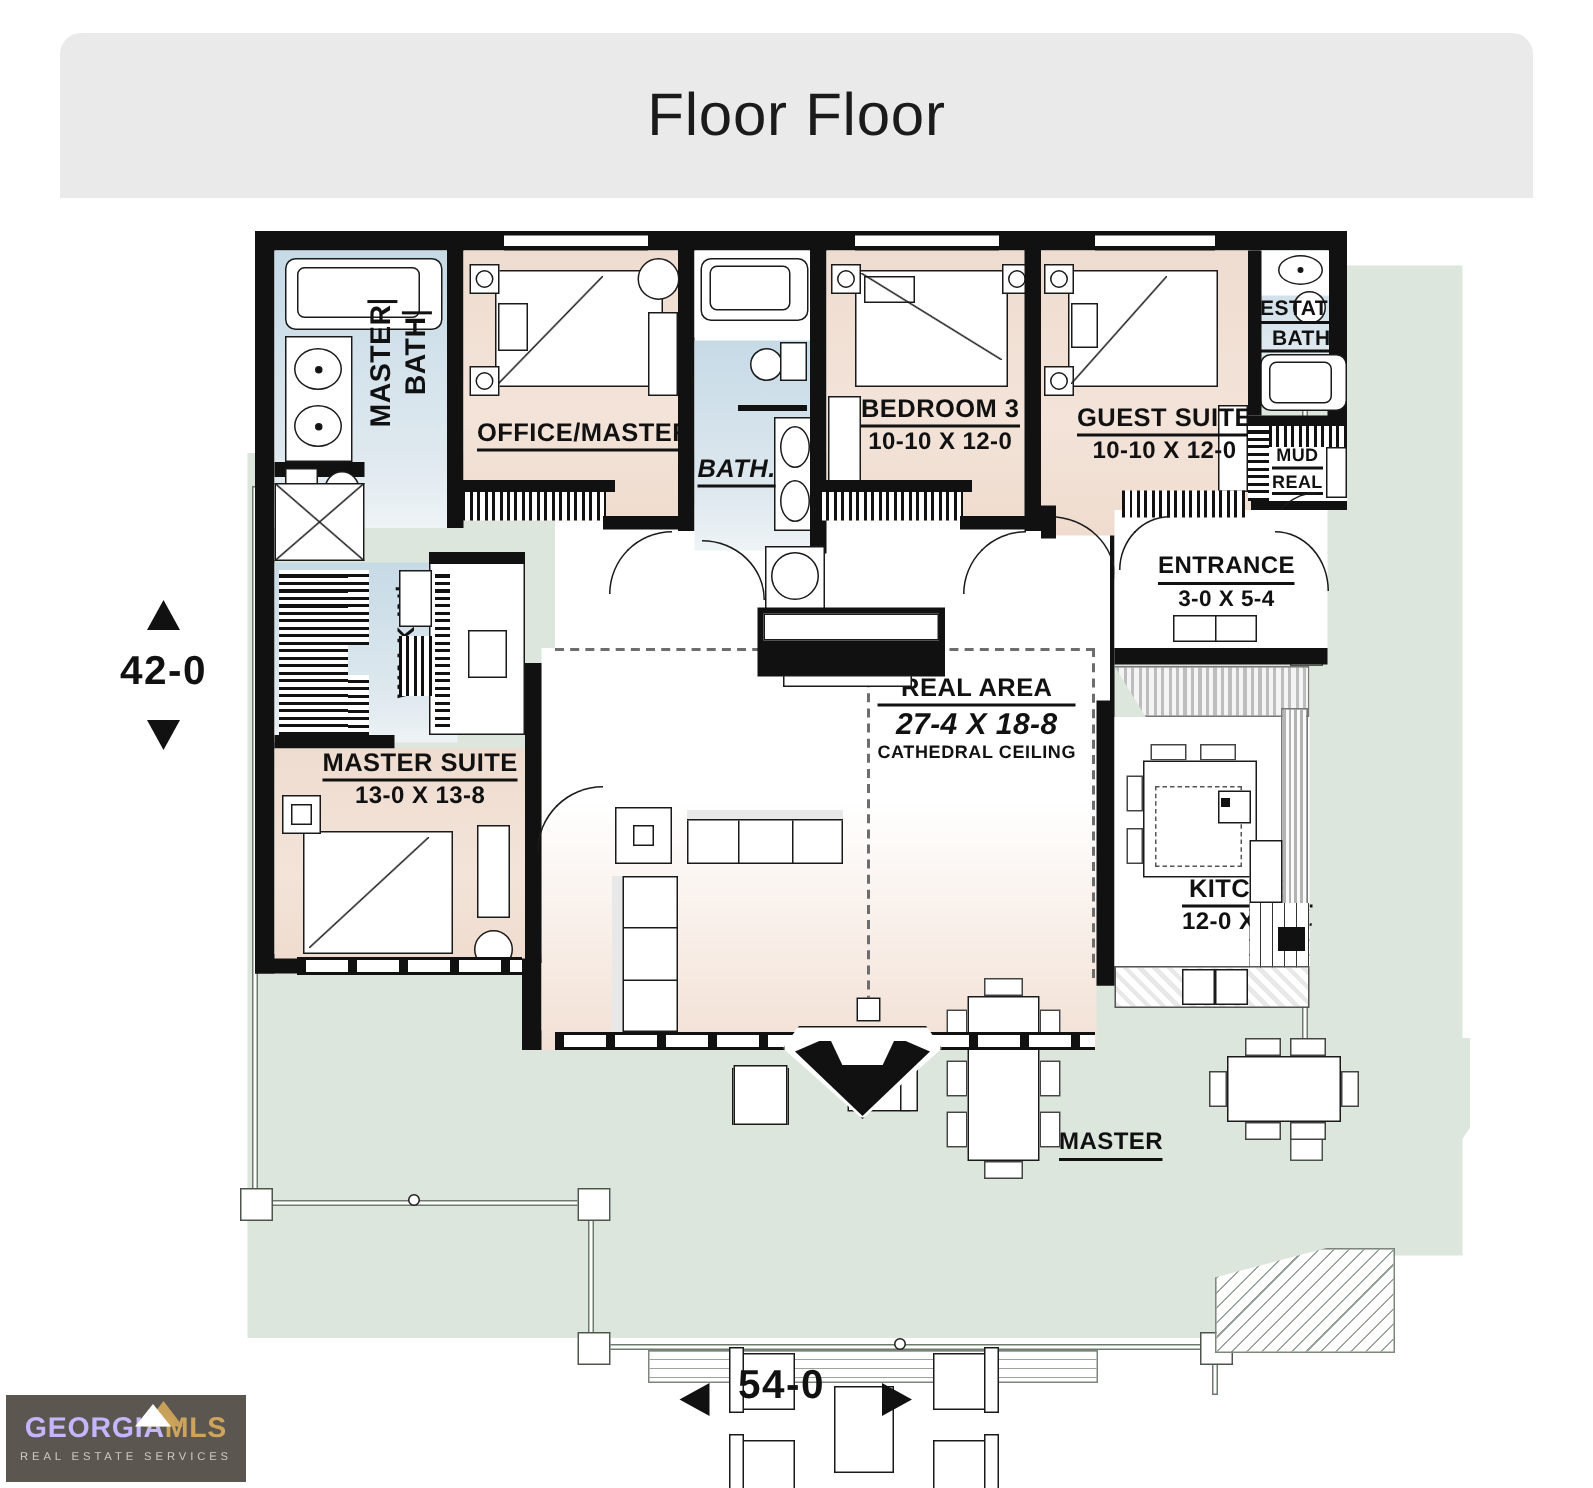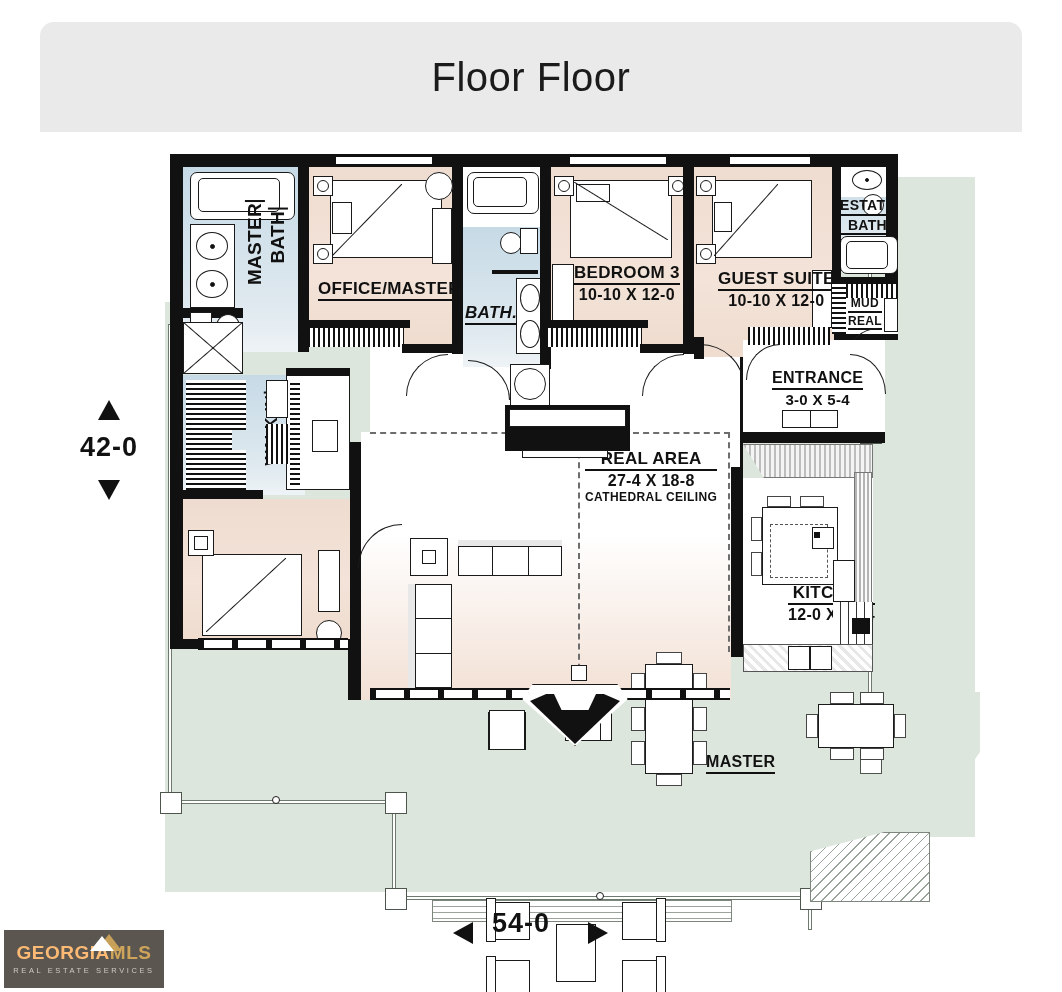--- a/index.html
+++ b/index.html
@@ -65,21 +65,21 @@
   .arrow-rt{border-top:11px solid transparent;border-bottom:11px solid transparent;border-left:20px solid #111;}
   .dimtext{position:absolute;font-weight:bold;font-size:27px;color:#111;letter-spacing:1px;}
 
   
   #watermark{
     position:absolute;left:4px;bottom:4px;width:160px;height:58px;
     background:#5b5650;display:flex;flex-direction:column;
     align-items:center;justify-content:center;overflow:hidden;
   }
   #wm-line1{font-size:19px;letter-spacing:.5px;font-weight:bold;line-height:1;}
-  .wm-georgia{color:#fdba74;text-align:center;}
+  .wm-georgia{color:#c4b5fd;text-align:center;}
   .wm-mls{color:#cda45a;}
   #wm-line2{color:#cfcac4;font-size:7.5px;letter-spacing:2.6px;margin-top:4px;}
   #wm-roof{position:absolute;left:92px;top:4px;width:0;height:0;
     border-left:13px solid transparent;border-right:13px solid transparent;
     border-bottom:17px solid #cda45a;opacity:.95;}
   #wm-roof2{position:absolute;left:86px;top:6px;width:0;height:0;
     border-left:12px solid transparent;border-right:12px solid transparent;
     border-bottom:15px solid #ffffff;}
 
   
@@ -312,32 +312,36 @@
 
   <div class="abs fill-interior" style="left:143px;top:367px;width:178px;height:140px;"></div>
   <div class="abs wall" style="left:310px;top:310px;width:11px;height:200px;"></div>
   <div class="abs bed" style="left:162px;top:422px;width:100px;height:82px;"></div>
   <div class="abs sq" style="left:148px;top:398px;width:26px;height:26px;"></div>
   <div class="abs sq" style="left:154px;top:404px;width:14px;height:14px;"></div>
   <div class="abs" style="left:166px;top:426px;width:80px;height:74px;
        background:linear-gradient(to bottom right,transparent calc(50% - 1px),#1a1a1a 50%,transparent calc(50% + 1px));"></div>
   <div class="abs thin" style="left:278px;top:418px;width:22px;height:62px;"></div>
   <div class="abs oval" style="left:276px;top:488px;width:26px;height:26px;"></div>
+  <div class="lbl" style="left:175px;top:368px;font-size:17px;">
+    <span class="nm">MASTER SUITE</span>
+    <span class="dim" style="font-size:16px;">13-0 X 13-8</span>
+  </div>
 
   <div class="abs thin" style="left:246px;top:243px;width:64px;height:115px;"></div>
   <div class="abs hatch-v" style="left:250px;top:248px;width:10px;height:105px;"></div>
   <div class="abs thin" style="left:272px;top:288px;width:26px;height:32px;"></div>
   <div class="abs thin" style="left:226px;top:248px;width:22px;height:38px;"></div>
   <div class="abs hatch" style="left:226px;top:292px;width:22px;height:40px;"></div>
   <div class="abs wall" style="left:246px;top:236px;width:64px;height:8px;"></div>
   <div class="abs door-arc" style="left:318px;top:392px;width:44px;height:44px;"></div>
 
   <div class="lbl" style="left:545px;top:318px;font-size:17px;">
     <span class="nm">REAL AREA</span>
-    <span class="dim" style="font-size:16px;">27-4 X 18-8</span>
+    <span class="dim" style="font-size:20px;font-style:italic;">27-4 X 18-8</span>
     <span class="sub" style="font-size:12px;letter-spacing:.4px;">CATHEDRAL CEILING</span>
   </div>
 
   <div class="abs dash-h" style="left:330px;top:300px;width:360px;height:0;"></div>
   <div class="abs dash-v" style="left:538px;top:300px;width:0;height:268px;"></div>
   <div class="abs dash-v" style="left:688px;top:300px;width:0;height:220px;"></div>
 
   <div class="abs wall" style="left:465px;top:273px;width:125px;height:46px;"></div>
   <div class="abs thin" style="left:469px;top:277px;width:117px;height:18px;"></div>
   <div class="abs thin" style="left:482px;top:318px;width:86px;height:8px;"></div>

